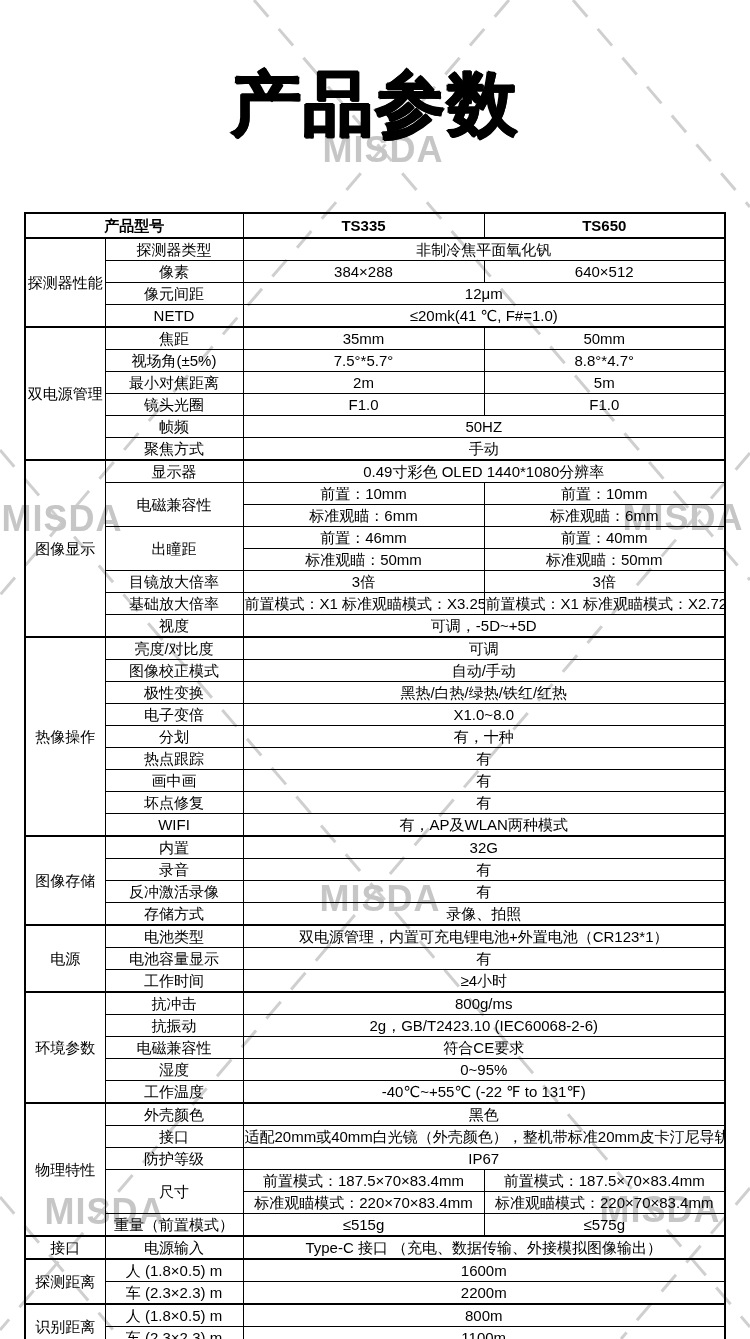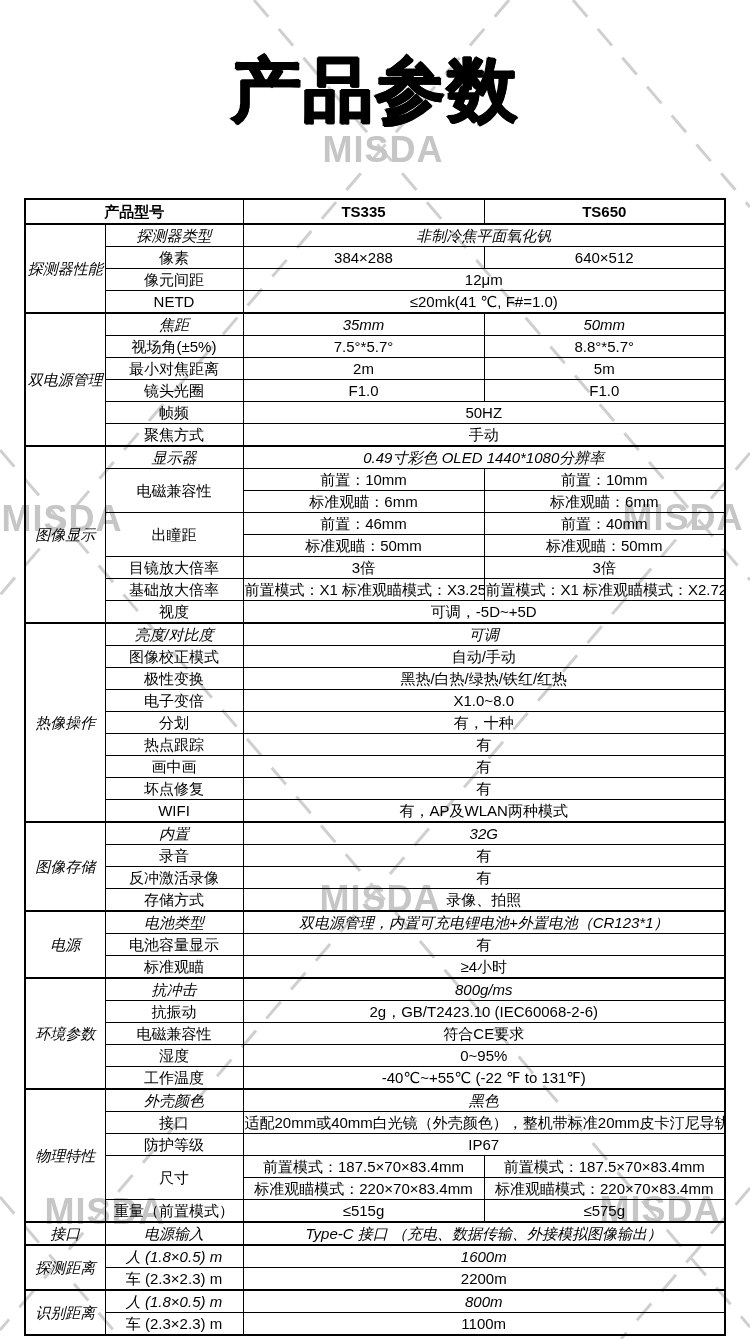--- a/index.html
+++ b/index.html
@@ -9,21 +9,21 @@
     margin:0 auto;
     background:#ffffff;
     overflow:hidden;
     font-family:"Liberation Sans","DejaVu Sans",sans-serif;
     color:#000;
   }
   .watermark{position:absolute;left:0;top:0;z-index:0;}
   .content{position:relative;z-index:1;}
   .title{
     margin:0;
-    padding-top:48px;
+    padding-top:62px;
     height:84px;line-height:84px;
     font-size:70px;
     font-weight:900;
     text-align:center;
     letter-spacing:2px;
     color:#000;
     text-shadow:1.2px 0 #000,-1.2px 0 #000,0 1.2px #000,0 -1.2px #000,0.9px 0.9px #000;
   }
   table.spec{
     border-collapse:collapse;
@@ -47,21 +47,20 @@
     background:transparent;
   }
   table.spec thead th{
     font-weight:700;
     height:23px;
     line-height:23px;
     border-bottom:2px solid #000;
   }
   table.spec tr.gs > td, table.spec tr.gs > th{
     border-top:2px solid #000;
-    font-style:italic;
   }
 </style>
 </head>
 <body>
 
 <div class="page">
 
   <svg id="wm" class="watermark" width="750" height="1339" viewBox="0 0 750 1339">
       <line x1="254" y1="0" x2="750" y2="580" stroke="#cfcfcf" stroke-width="3" stroke-dasharray="22 16"></line>
       <line x1="0" y1="450" x2="750" y2="1327" stroke="#cfcfcf" stroke-width="3" stroke-dasharray="22 16"></line>
@@ -116,21 +115,21 @@
           </tr>
           <tr class="gs">
             <td rowspan="6">双电源管理</td>
             <td rowspan="1">焦距</td>
             <td>35mm</td>
             <td>50mm</td>
           </tr>
           <tr>
             <td rowspan="1">视场角(±5%)</td>
             <td>7.5°*5.7°</td>
-            <td>8.8°*5.7°</td>
+            <td>8.8°*4.7°</td>
           </tr>
           <tr>
             <td rowspan="1">最小对焦距离</td>
             <td>2m</td>
             <td>5m</td>
           </tr>
           <tr>
             <td rowspan="1">镜头光圈</td>
             <td>F1.0</td>
             <td>F1.0</td>
@@ -237,21 +236,21 @@
           <tr class="gs">
             <td rowspan="3">电源</td>
             <td rowspan="1">电池类型</td>
             <td colspan="2">双电源管理，内置可充电锂电池+外置电池（CR123*1）</td>
           </tr>
           <tr>
             <td rowspan="1">电池容量显示</td>
             <td colspan="2">有</td>
           </tr>
           <tr>
-            <td rowspan="1">标准观瞄</td>
+            <td rowspan="1">工作时间</td>
             <td colspan="2">≥4小时</td>
           </tr>
           <tr class="gs">
             <td rowspan="5">环境参数</td>
             <td rowspan="1">抗冲击</td>
             <td colspan="2">800g/ms</td>
           </tr>
           <tr>
             <td rowspan="1">抗振动</td>
             <td colspan="2">2g，GB/T2423.10 (IEC60068-2-6)</td>

